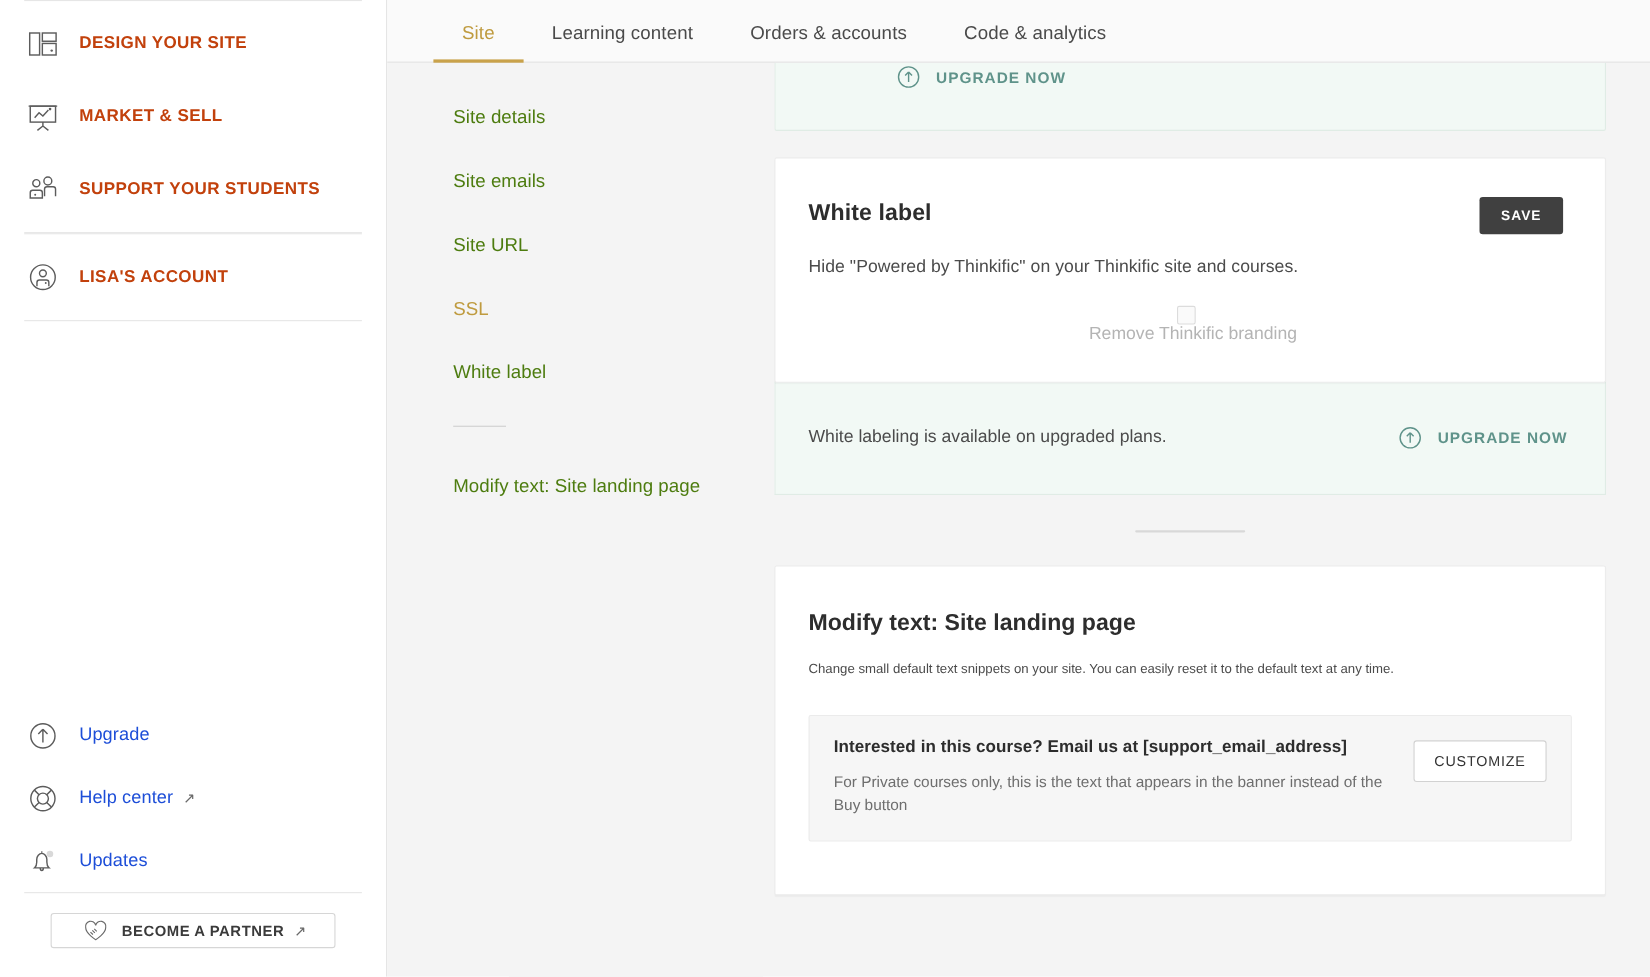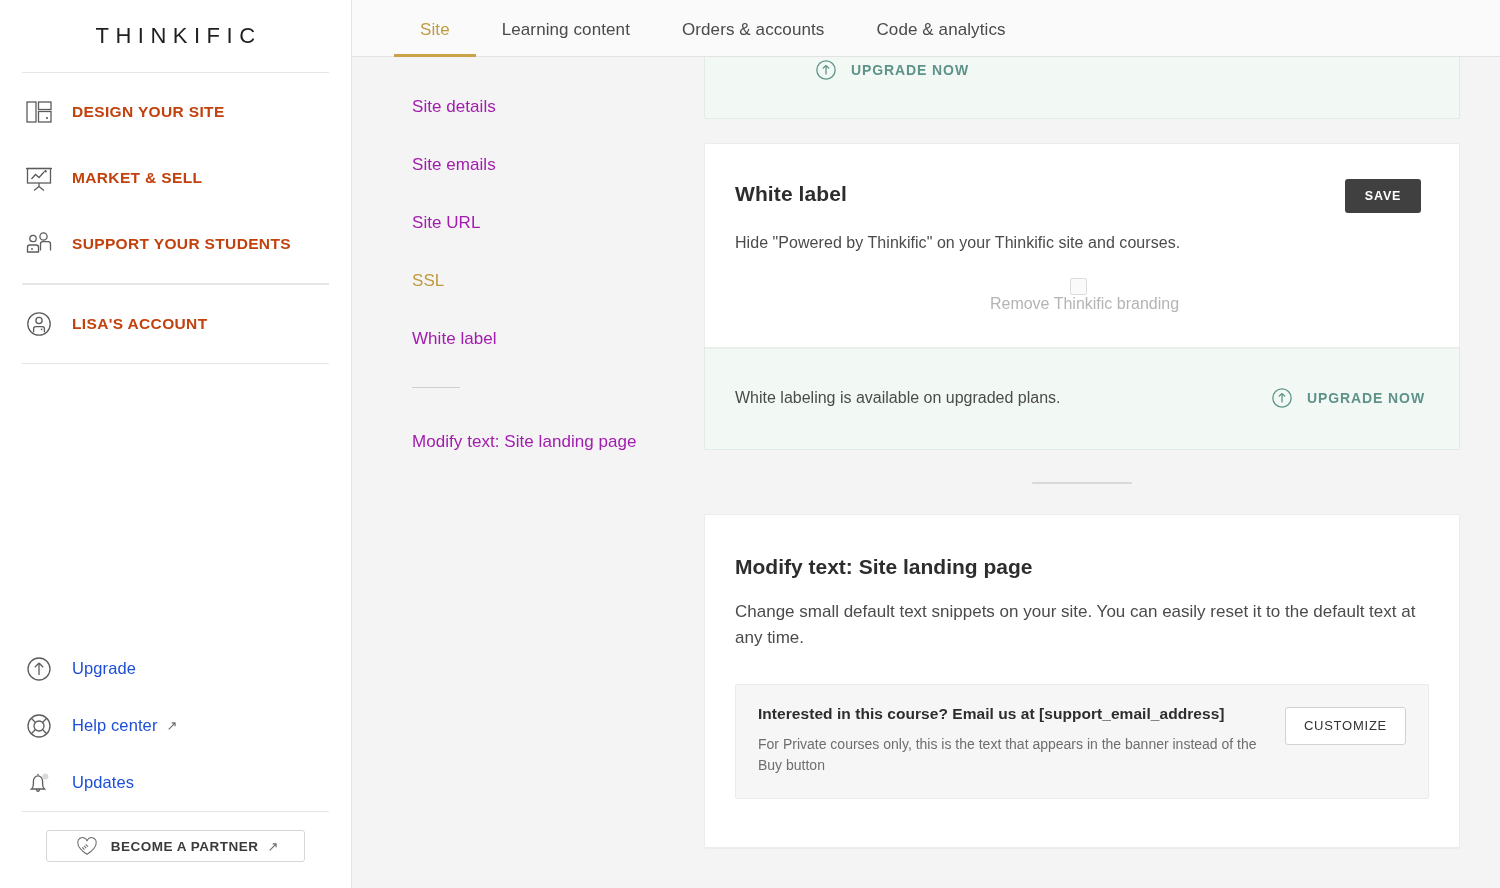--- a/index.html
+++ b/index.html
@@ -133,21 +133,21 @@
 
   .body-row { display: flex; flex: 1 1 auto; overflow: hidden; }
 
   .submenu {
     width: 352px;
     flex: 0 0 352px;
     padding: 40px 0 0 60px;
   }
   .sub-item {
     font-size: 17px;
-    color: #a21caf;
+    color: #4d7c0f;
     margin-bottom: 38px;
     cursor: pointer;
     display: block;
     letter-spacing: 0.05px;
   }
   .sub-item.active { color: #bf9b3f; }
   .sub-div {
     width: 48px; height: 1px;
     background: #cfcfcf;
     margin: 18px 0 44px 0;
@@ -264,21 +264,21 @@
   .mt-card {
     padding: 40px 30px 48px 30px;
   }
   .mt-title {
     font-size: 21px;
     font-weight: 700;
     color: #2d2d2d;
   }
   .mt-desc {
     margin-top: 20px;
-    font-size: 17px;
+    font-size: 12px;
     color: #4b4b4b;
     line-height: 1.55;
     max-width: 690px;
   }
   .snippet {
     margin-top: 32px;
     background: #f6f6f6;
     border: 1px solid #ebebeb;
     border-radius: 2px;
     padding: 20px 22px 22px 22px;
@@ -315,23 +315,20 @@
     margin-top: 2px;
   }
 </style>
 </head>
 <body>
 
 <div class="app">
 
   <aside class="sidebar">
 
-    <div class="logo-wrap">
-      <span class="logo-text">THINKIFIC</span>
-    </div>
     <div class="side-rule"></div>
 
     <div class="nav-group">
 
       <div class="nav-item">
         <span class="nav-ico">
           <svg width="30" height="30" viewBox="0 0 30 30" fill="none" stroke="#5c5c5c" stroke-width="1.3">
             <rect x="3" y="5" width="9" height="20"></rect>
             <rect x="14.5" y="5" width="12.5" height="7.5"></rect>
             <rect x="14.5" y="14.5" width="12.5" height="10.5"></rect>

